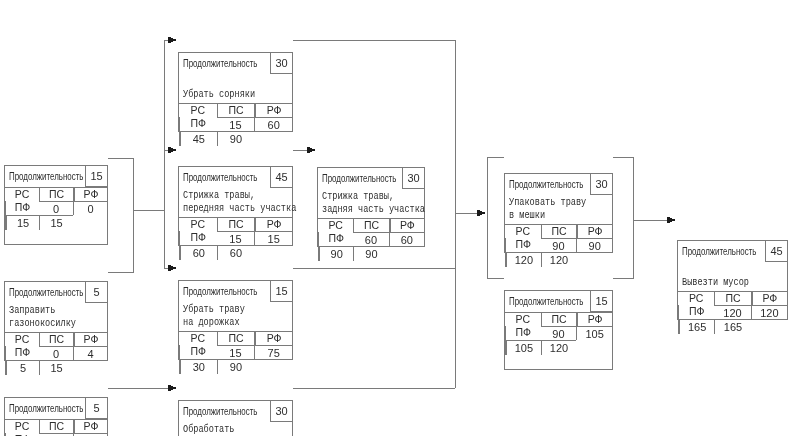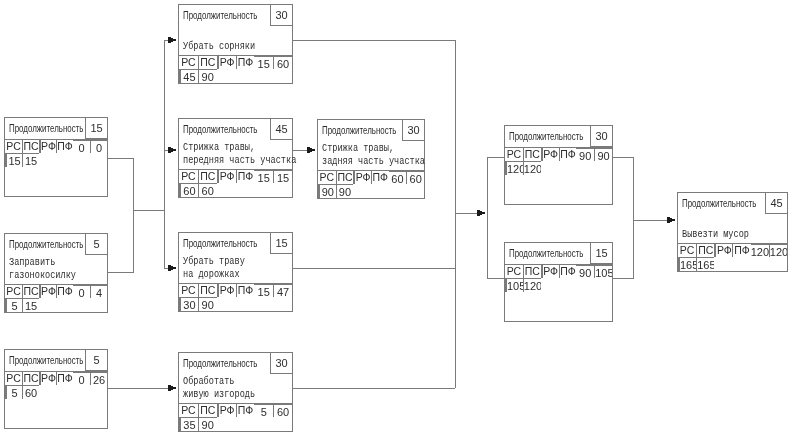--- a/index.html
+++ b/index.html
@@ -1,30 +1,30 @@
 <!DOCTYPE html>
 <html><head>
 <meta charset="utf-8">
 <style>
   html,body{margin:0;padding:0;background:#ffffff;}
   .stage{position:relative;width:790px;height:436px;background:#fff;overflow:hidden;
          font-family:"Liberation Sans",sans-serif;color:#2d2d2d;}
   svg.wires{position:absolute;left:0;top:0;z-index:0;}
   .node{position:absolute;height:80px;border:1px solid #7a7a7a;background:#fff;
-        box-sizing:border-box;z-index:1;}
+        box-sizing:border-box;z-index:1;margin-top:48px;}
   .dur-row{position:relative;height:21px;}
   .dur-label{position:absolute;left:4px;top:0;line-height:21px;font-size:11px;
              white-space:nowrap;transform:scaleX(0.72);transform-origin:0 50%;}
   .dur-value{position:absolute;top:0;right:0;width:21px;height:20px;
              border-left:1px solid #7a7a7a;border-bottom:1px solid #7a7a7a;
              text-align:center;line-height:20px;font-size:11px;}
   .task-name{position:relative;height:29px;font-family:Liberation Mono, monospace;}
   .task-name > span{position:absolute;left:4px;bottom:2px;font-size:11px;line-height:13px;
              white-space:pre;transform:scaleX(0.78);transform-origin:0 100%;}
-  .grid{display:grid;grid-template-columns:repeat(6,1fr);grid-template-rows:13px 14px;
+  .grid{display:grid;grid-template-columns:repeat(3,1fr);grid-template-rows:13px 14px;
         border-top:1px solid #7a7a7a;}
   .grid span{border-left:1px solid #7a7a7a;text-align:center;font-size:10.5px;
         line-height:13px;overflow:hidden;}
   .grid span:nth-child(4n+1){border-left:none;}
   .grid span:nth-child(4n+3){border-left-width:2px;}
   .grid span:nth-child(n+5){border-top:1px solid #7a7a7a;line-height:14px;font-size:11px;}
 </style>
 </head>
 <body>
 
@@ -151,21 +151,21 @@
     <div class="task-name">
         <span>Убрать траву
 на дорожках</span>
       </div>
     <div class="grid">
       <span>РС</span>
       <span>ПС</span>
       <span>РФ</span>
       <span>ПФ</span>
       <span>15</span>
-      <span>47</span>
+      <span>75</span>
       <span>30</span>
       <span>90</span>
     </div>
   </div>
 
   <div class="node" style="left:178px;top:352px;width:115px;">
     <div class="dur-row">
       <span class="dur-label">Продолжительность</span>
       <span class="dur-value">30</span>
     </div>
@@ -204,20 +204,24 @@
       <span>90</span>
       <span>90</span>
     </div>
   </div>
 
   <div class="node" style="left:504px;top:125px;width:109px;">
     <div class="dur-row">
       <span class="dur-label">Продолжительность</span>
       <span class="dur-value">30</span>
     </div>
+    <div class="task-name">
+        <span>Упаковать траву
+в мешки</span>
+      </div>
     <div class="grid">
       <span>РС</span>
       <span>ПС</span>
       <span>РФ</span>
       <span>ПФ</span>
       <span>90</span>
       <span>90</span>
       <span>120</span>
       <span>120</span>
     </div>

